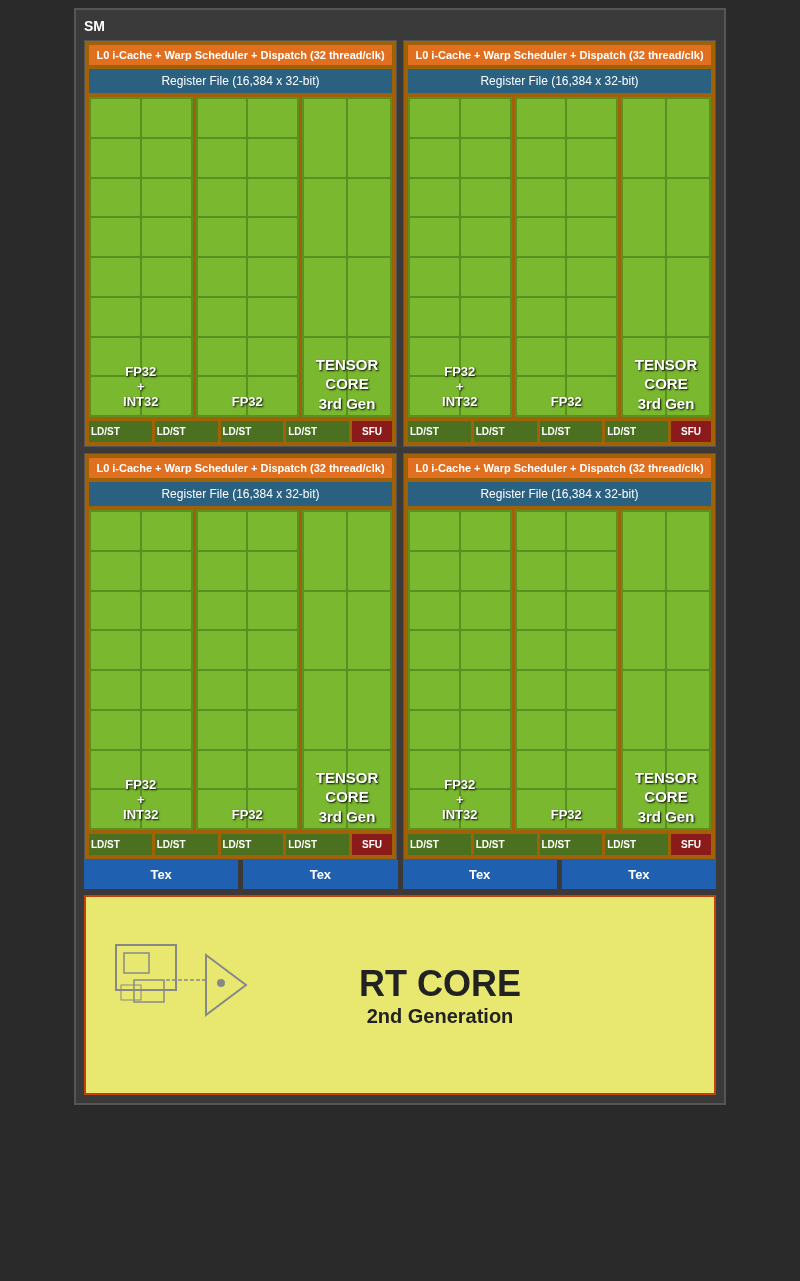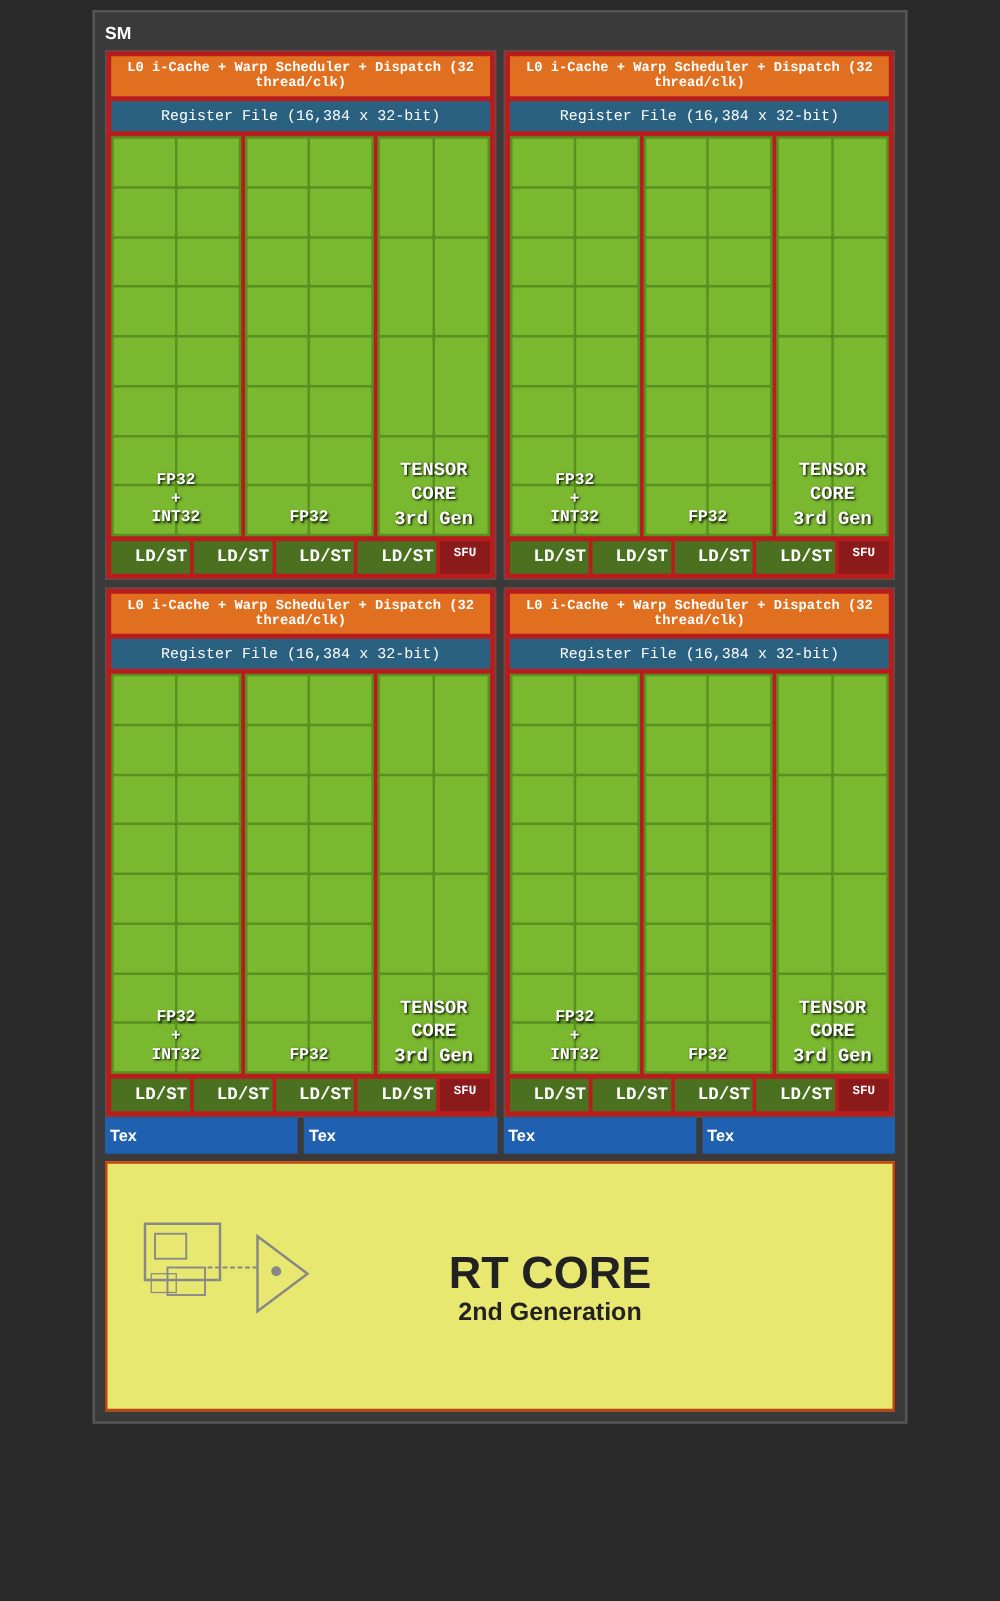--- a/index.html
+++ b/index.html
@@ -25,24 +25,23 @@
       font-size: 14px;
       font-weight: bold;
       margin-bottom: 6px;
     }
     .quadrants-grid {
       display: grid;
       grid-template-columns: 1fr 1fr;
       gap: 6px;
     }
     .quadrant {
-      background: #b91c1c;
+      background: #a16207;
       border: 1px solid #555;
       padding: 4px;
-      font-family: Liberation Mono, monospace;
     }
     .l0-bar {
       background: #e07020;
       color: white;
       font-size: 11px;
       text-align: center;
       padding: 4px 2px;
       margin-bottom: 4px;
       font-weight: bold;
     }
@@ -139,23 +138,23 @@
       pointer-events: none;
       line-height: 1.3;
     }
     .bottom-units {
       display: flex;
       gap: 3px;
     }
     .ldst-block {
       background: #4a7020;
       color: white;
-      font-size: 14px;
-      font-weight: bold;
-      text-align: right;
+      font-size: 10px;
+      font-weight: bold;
+      text-align: left;
       padding: 5px 2px;
       flex: 1;
     }
     .sfu-block {
       background: #8b1a1a;
       color: white;
       font-size: 10px;
       font-weight: bold;
       text-align: center;
       padding: 5px 4px;
@@ -173,21 +172,21 @@
     .tex-row {
       display: flex;
       gap: 5px;
       margin-bottom: 6px;
     }
     .tex-block {
       background: #2060b0;
       color: white;
       font-size: 13px;
       font-weight: bold;
-      text-align: left;
+      text-align: center;
       padding: 7px 4px;
       flex: 1;
     }
     .rt-core-section {
       background: #e8e870;
       border: 2px solid #c2410c;
       padding: 16px;
       display: flex;
       align-items: center;
       justify-content: center;

